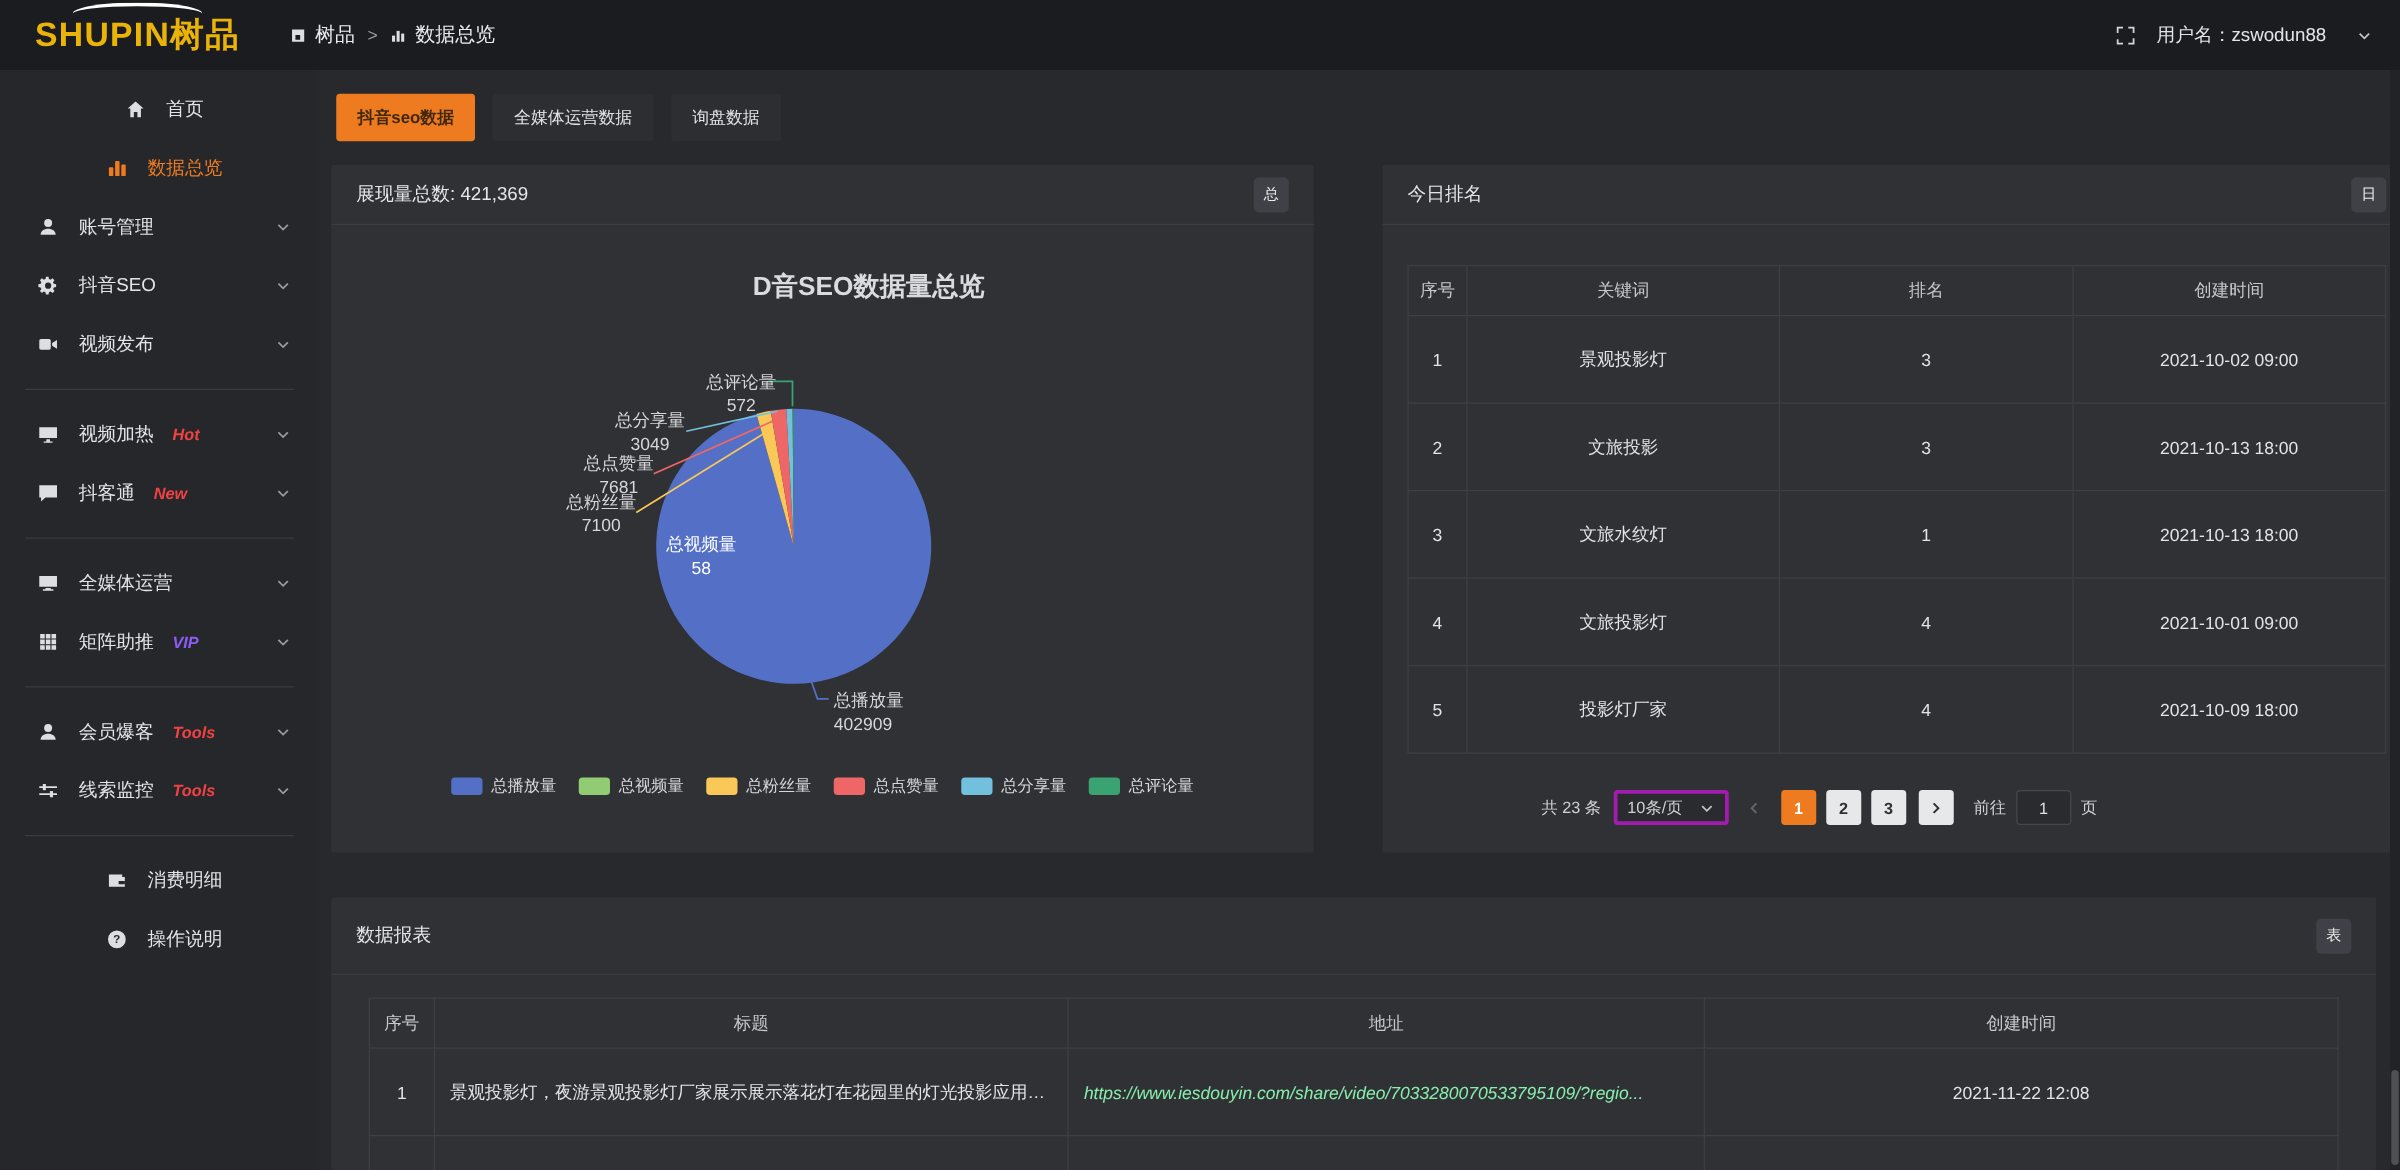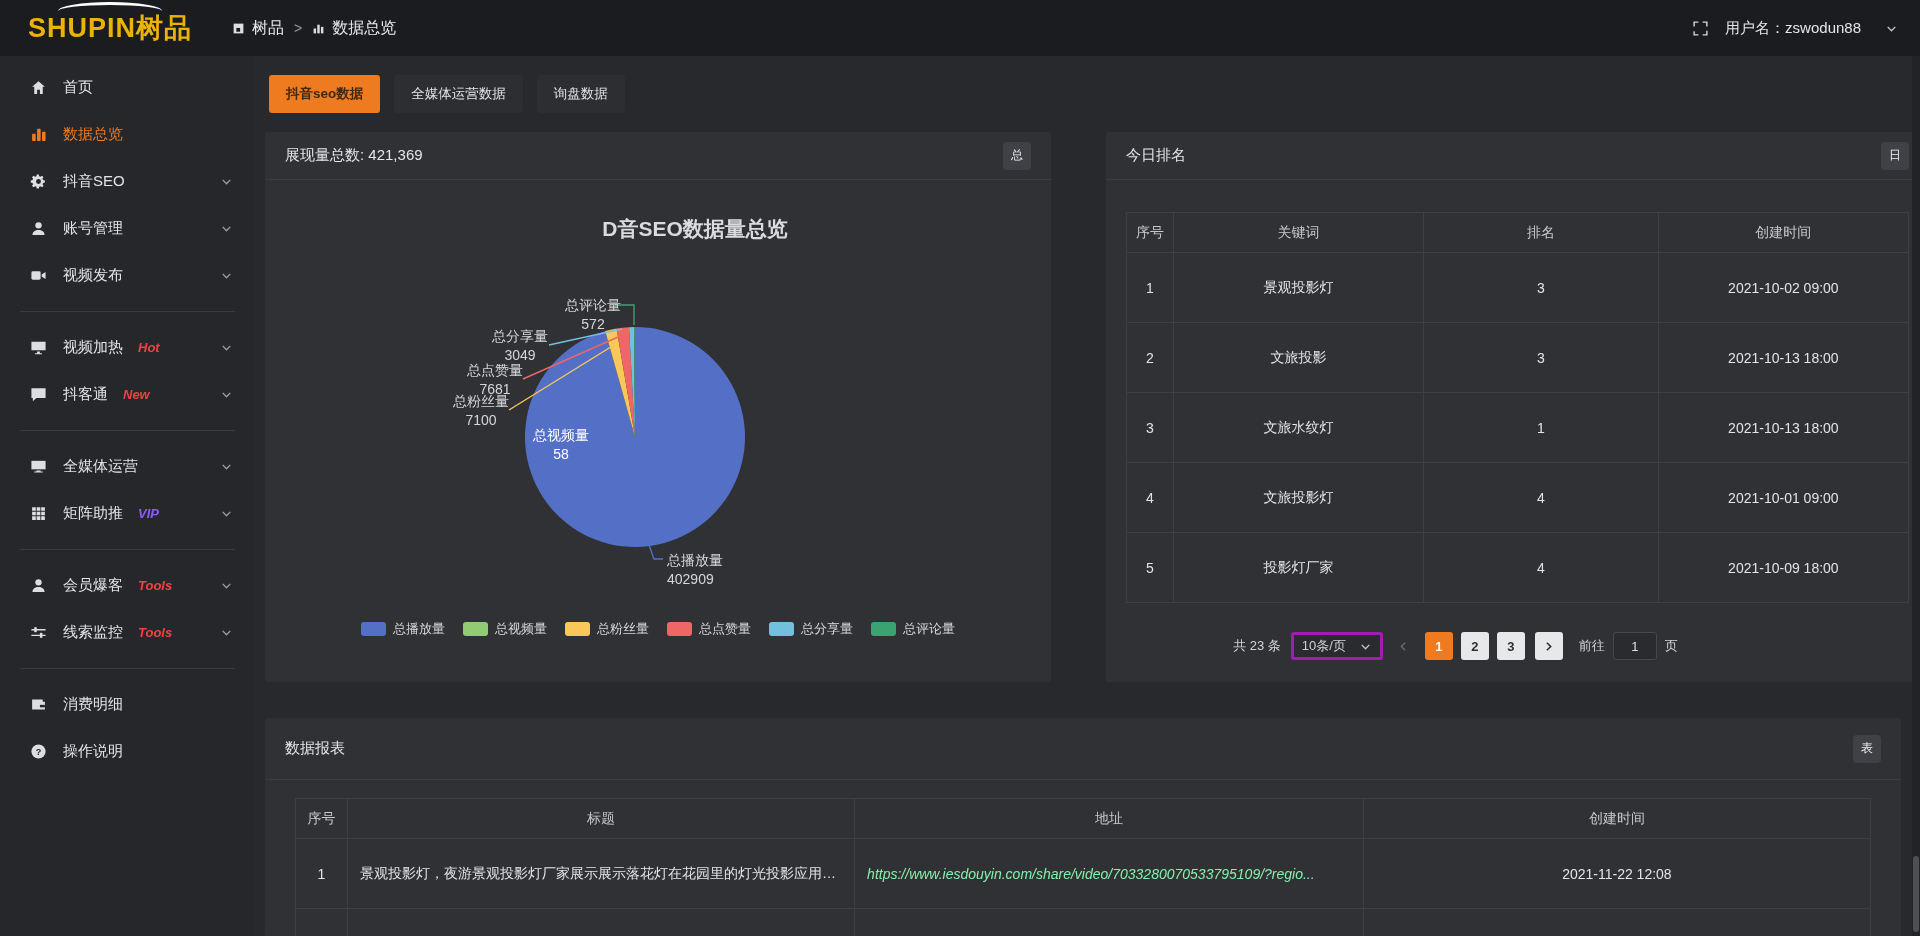--- a/index.html
+++ b/index.html
@@ -15,21 +15,21 @@
   .logo-arc { position:absolute; left:58px; top:-8px; width:104px; height:18px; border-top:3px solid #ffffff; border-radius:50%; }
   .breadcrumb { display:flex; align-items:center; gap:8px; color:#e9eaec; font-size:16px; }
   .crumb { display:flex; align-items:center; gap:6px; cursor:pointer; }
   .crumb-sep { color:#9a9ca1; font-size:14px; margin:0 2px; }
   .topbar-right { margin-left:auto; display:flex; align-items:center; gap:16px; padding-right:22px; color:#e4e5e8; font-size:15px; }
   .fs-icon { display:flex; color:#d5d6d9; cursor:pointer; }
   .user-wrap { display:flex; align-items:center; gap:24px; cursor:pointer; }
   .user-chev { display:flex; color:#c3c4c8; }
   
   .sidebar { position:absolute; left:0; top:56px; width:255px; height:880px; background:#26272b; padding-top:8px; }
-  .sb-item { height:47px; display:flex; align-items:center; padding:0 22px 0 30px; color:#e3e4e7; font-size:15px; cursor:pointer; }
+  .sb-item { height:47px; display:flex; align-items:center; padding:0 22px 0 30px; color:#e3e4e7; font-size:15px; cursor:pointer;justify-content:center; }
   .sb-icon { width:18px; margin-right:15px; display:flex; align-items:center; color:#dddee1; }
   .sb-item.active, .sb-item.active .sb-icon { color:#ee7b20; }
   .sb-badge { font-size:13px; font-style:italic; font-weight:bold; margin-left:15px; }
   .sb-chev { margin-left:auto; color:#9a9ca1; display:flex; }
   .sb-divider { height:1px; background:#3a3b3f; margin:12px 20px; }
   
   .content-tabs { position:absolute; left:269px; top:75px; display:flex; gap:14px; }
   .tab-btn { height:38px; padding:0 17px; display:flex; align-items:center; background:#2d2e32; color:#e2e3e6; font-size:13.5px; border-radius:3px; cursor:pointer; white-space:nowrap; }
   .tab-btn.active { background:#ee7b20; color:#42290e; font-weight:bold; }
   
@@ -128,38 +128,38 @@
           <rect x="3" y="11" width="5" height="10" rx="1"></rect>
           <rect x="10" y="4" width="5" height="17" rx="1"></rect>
           <rect x="17" y="8" width="5" height="13" rx="1"></rect>
         </svg>
       </span>
        <span class="sb-label">数据总览</span>
      </div>
     <div class="sb-item">
        <span class="sb-icon">
         <svg viewBox="0 0 24 24" width="17" height="17" fill="currentColor">
-          <path d="M12 15.5A3.5 3.5 0 1 1 12 8.5a3.5 3.5 0 0 1 0 7zm9-2v-3l-2.7-.5a6.7 6.7 0 0 0-.8-1.8l1.6-2.3-2.1-2.1-2.3 1.6c-.6-.3-1.2-.6-1.8-.8L12.5 2h-3l-.4 2.6c-.7.2-1.3.5-1.9.8L4.9 3.8 2.8 5.9l1.6 2.3c-.4.6-.6 1.2-.8 1.8L1 10.5v3l2.6.5c.2.7.5 1.3.8 1.9l-1.6 2.2 2.1 2.1 2.3-1.5c.6.3 1.2.6 1.8.7l.5 2.6h3l.5-2.6c.6-.2 1.2-.4 1.8-.7l2.3 1.5 2.1-2.1-1.6-2.2c.4-.6.6-1.2.8-1.9z"></path>
-        </svg>
-      </span>
-       <span class="sb-label">抖音SEO</span>
-      <span class="sb-chev">
-        <svg viewBox="0 0 24 24" width="13" height="13" fill="none" stroke="currentColor" stroke-width="2.6">
-          <path d="M5 9l7 7 7-7"></path>
-        </svg>
-      </span>
-     </div>
-    <div class="sb-item">
-       <span class="sb-icon">
-        <svg viewBox="0 0 24 24" width="17" height="17" fill="currentColor">
           <circle cx="12" cy="7.5" r="4.5"></circle>
           <path d="M3.5 21c0-4.5 3.8-7 8.5-7s8.5 2.5 8.5 7z"></path>
         </svg>
       </span>
        <span class="sb-label">账号管理</span>
+      <span class="sb-chev">
+        <svg viewBox="0 0 24 24" width="13" height="13" fill="none" stroke="currentColor" stroke-width="2.6">
+          <path d="M5 9l7 7 7-7"></path>
+        </svg>
+      </span>
+     </div>
+    <div class="sb-item">
+       <span class="sb-icon">
+        <svg viewBox="0 0 24 24" width="17" height="17" fill="currentColor">
+          <path d="M12 15.5A3.5 3.5 0 1 1 12 8.5a3.5 3.5 0 0 1 0 7zm9-2v-3l-2.7-.5a6.7 6.7 0 0 0-.8-1.8l1.6-2.3-2.1-2.1-2.3 1.6c-.6-.3-1.2-.6-1.8-.8L12.5 2h-3l-.4 2.6c-.7.2-1.3.5-1.9.8L4.9 3.8 2.8 5.9l1.6 2.3c-.4.6-.6 1.2-.8 1.8L1 10.5v3l2.6.5c.2.7.5 1.3.8 1.9l-1.6 2.2 2.1 2.1 2.3-1.5c.6.3 1.2.6 1.8.7l.5 2.6h3l.5-2.6c.6-.2 1.2-.4 1.8-.7l2.3 1.5 2.1-2.1-1.6-2.2c.4-.6.6-1.2.8-1.9z"></path>
+        </svg>
+      </span>
+       <span class="sb-label">抖音SEO</span>
       <span class="sb-chev">
         <svg viewBox="0 0 24 24" width="13" height="13" fill="none" stroke="currentColor" stroke-width="2.6">
           <path d="M5 9l7 7 7-7"></path>
         </svg>
       </span>
      </div>
     <div class="sb-item">
        <span class="sb-icon">
         <svg viewBox="0 0 24 24" width="17" height="17" fill="currentColor">
           <rect x="2" y="6" width="13" height="12" rx="2"></rect>

